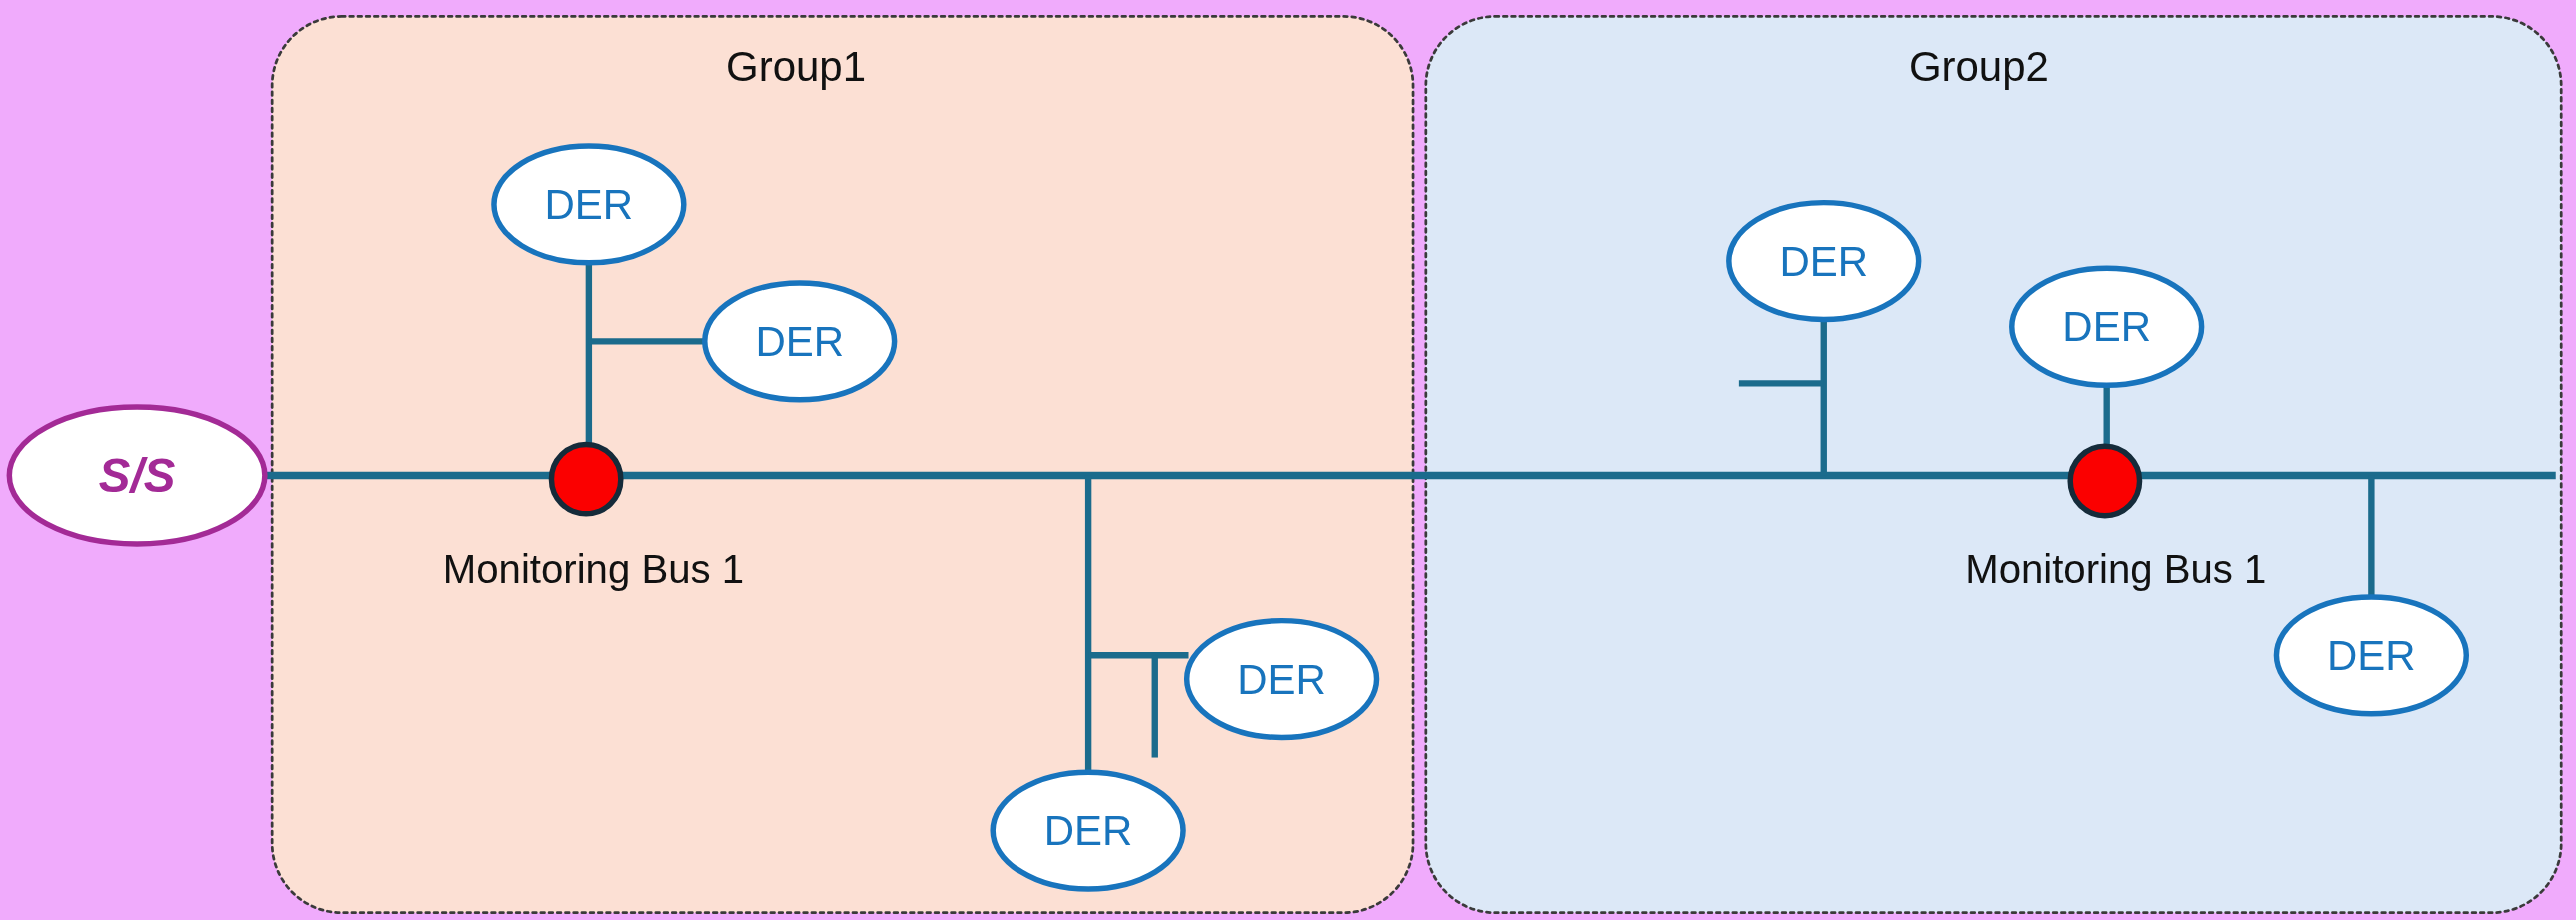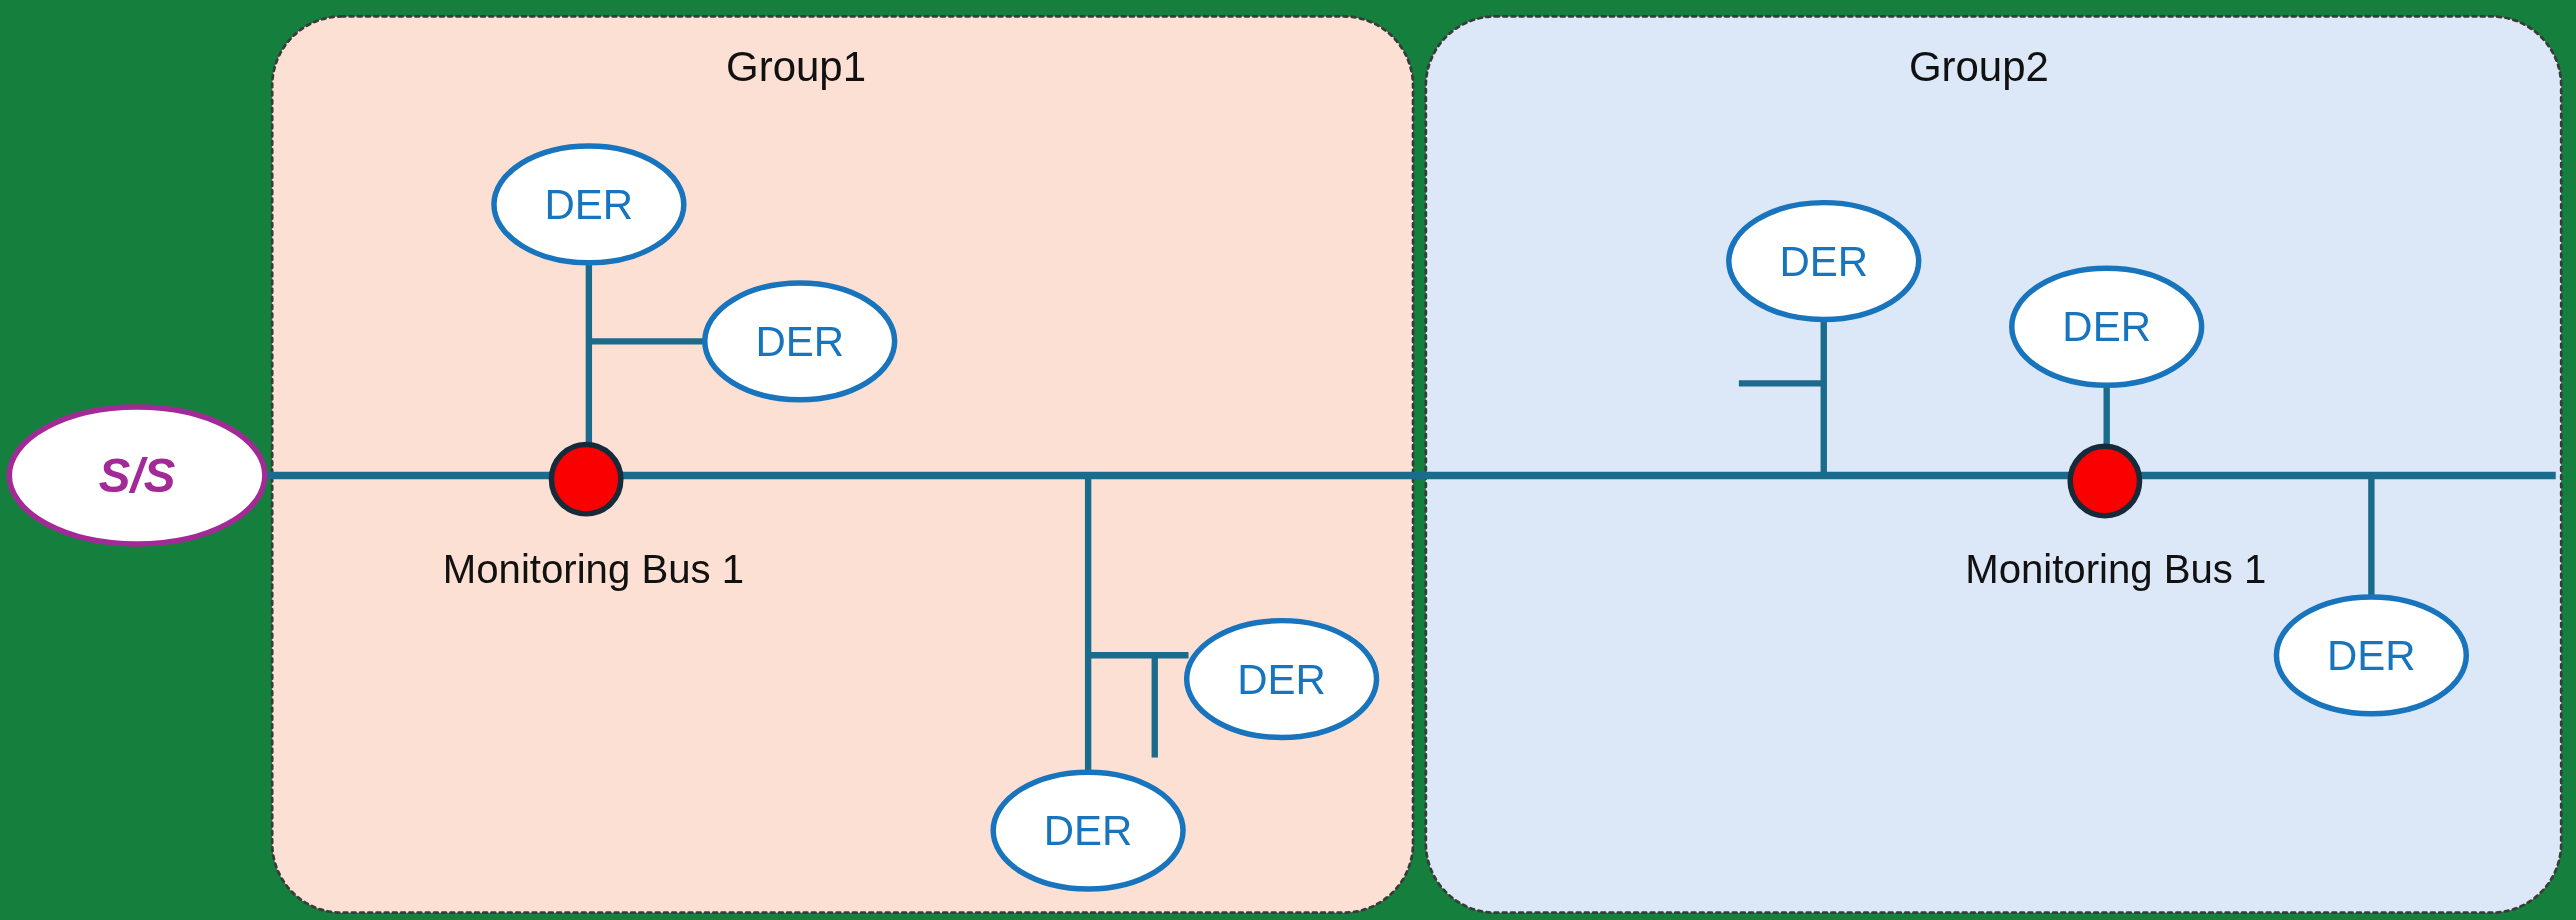--- a/index.html
+++ b/index.html
@@ -8,21 +8,21 @@
     padding: 0;
     background: #ffffff;
   }
   body {
     font-family: "Liberation Sans", sans-serif;
   }
   #canvas {
     position: relative;
     width: 2576px;
     height: 920px;
-    background: #15803d;
+    background: #f0abfc;
     overflow: hidden;
   }
   #diagram-svg {
     position: absolute;
     left: 0;
     top: 0;
     width: 2576px;
     height: 920px;
   }
   .group-label {

